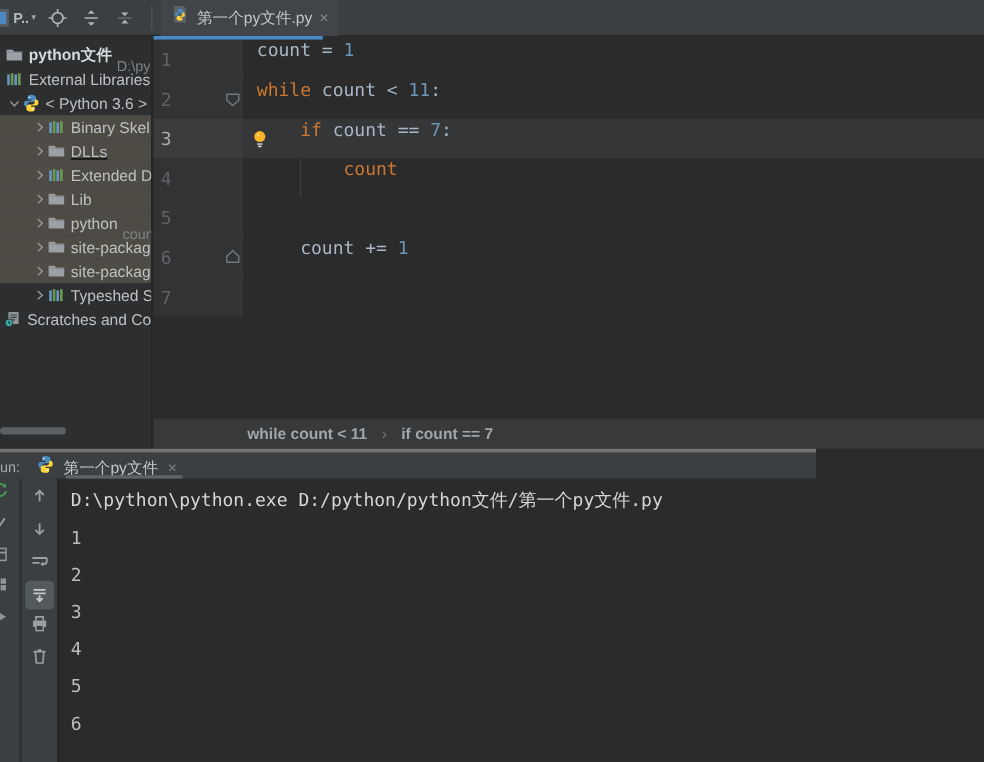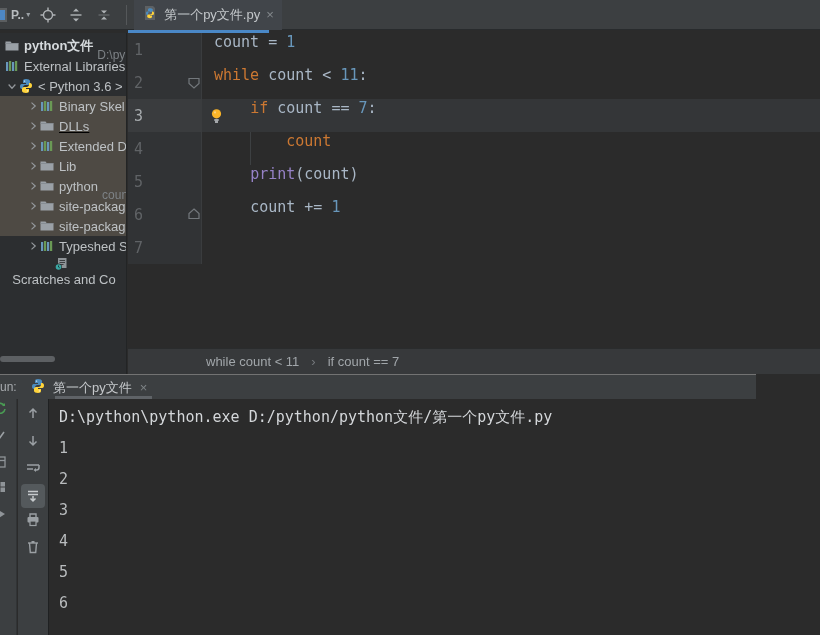--- a/index.html
+++ b/index.html
@@ -41,25 +41,25 @@
   .code-row.cur .gutter-num { color:#a7abae; }
   .fold-mark { position:absolute; left:58px; top:8px; width:16px; height:17px; }
   .code-cell { flex:1; position:relative; height:33px; display:flex; align-items:flex-start; padding-left:12px; }
   .code-text { font-size:15px; white-space:pre; color:#a9b7c6; }
   .tok-kw { color:#cc7832; } .tok-num { color:#6897bb; } .tok-def { color:#a9b7c6; } .tok-builtin { color:#9682c7; }
   .bulb { position:absolute; left:6px; top:8px; width:17px; height:17px; }
   .indent-guide { position:absolute; left:48px; top:0; width:1px; height:33px; background:#3d4042; }
 
   
   #breadcrumbs { position:absolute; left:128px; top:348px; width:692px; height:26px; background:#37393b; border-top:1px solid #2a2c2d; display:flex; align-items:center; padding-left:78px; }
-  .crumb { color:#a1a6aa; font-size:13px; cursor:default; }
+  .crumb { color:#a1a6aa; font-size:13px; cursor:default;font-weight:bold; }
   .crumb-sep { color:#75797d; font-size:13px; margin:0 12px; }
 
   
-  #run-header { position:absolute; left:0; top:374px; width:756px; height:25px; background:#3c3f41; border-top:1px solid #737373; }
+  #run-header { position:absolute; left:0; top:374px; width:680px; height:25px; background:#3c3f41; border-top:3px solid #737373; }
   #run-label { position:absolute; left:0px; top:5px; color:#a7abae; font-size:12px; }
   #run-tab { position:absolute; left:30px; top:0; height:25px; display:flex; align-items:center; }
   #run-tab .tab-title { color:#c5c8cb; font-size:13px; margin:0 8px 0 7px; }
   #run-tab .tab-close { color:#7e8386; font-size:13px; }
   #run-tab-underline { position:absolute; left:55px; top:396px; width:97px; height:3px; background:#5f6367; }
 
   #run-body { position:absolute; left:0; top:399px; width:820px; height:180px; }
   #run-strip1 { position:absolute; left:0; top:0; width:17px; height:236px; background:#3c3f41; overflow:hidden; border-right:1px solid #313436; }
   .strip1-ic { position:absolute; left:-8px; width:16px; height:16px; }
   #run-strip2 { position:absolute; left:18px; top:0; width:30px; height:236px; background:#3c3f41; }
@@ -266,21 +266,21 @@
         <span class="tree-icon">
           <svg width="16" height="16" viewBox="0 0 16 16">
             <rect x="2" y="4" width="2.2" height="9" fill="#6897bb"></rect>
             <rect x="5" y="3" width="2.2" height="10" fill="#6a9955"></rect>
             <rect x="8" y="4" width="2.2" height="9" fill="#6897bb"></rect>
             <rect x="11" y="3" width="2.2" height="10" fill="#6a9955"></rect>
           </svg>
         </span>
         <span class="tree-label">Typeshed S</span>
       </div>
-      <div class="tree-row" style="padding-left: 2px; flex-direction: column;">
+      <div class="tree-row" style="padding-left: 2px;">
         <span style="width: 2px;"></span>
         <span class="tree-icon">
           <svg width="16" height="16" viewBox="0 0 16 16">
             <path d="M4 2h8.5v10H4z" fill="#8f9498"></path>
             <path d="M5.5 4.5h5.5M5.5 6.5h5.5M5.5 8.5h4" stroke="#3c3f41" stroke-width="1"></path>
             <circle cx="4.5" cy="11" r="3.4" fill="#2c2e30"></circle>
             <circle cx="4.5" cy="11" r="2.8" fill="#3aa7a3"></circle>
             <path d="M4.5 9.5V11l1.2.8" stroke="#1c3a39" stroke-width="1" fill="none"></path>
           </svg>
         </span>
@@ -328,23 +328,20 @@
         <span class="gutter-num mono">4</span>
       </div>
       <div class="code-cell">
         <span class="indent-guide"></span>
         <span class="code-text"><span class="tok-def">        </span><span class="tok-kw">count</span></span>
       </div>
     </div>
     <div class="code-row">
       <div class="gutter-cell">
         <span class="gutter-num mono">5</span>
-      </div>
-      <div class="code-cell">
-        <span class="code-text"><span class="tok-def">    </span><span class="tok-builtin">print</span><span class="tok-def">(count)</span></span>
       </div>
     </div>
     <div class="code-row">
       <div class="gutter-cell">
         <span class="gutter-num mono">6</span>
         <span class="fold-mark"><svg width="16" height="17" viewBox="0 0 16 17">
             <path d="M8 3l5 4.5v5H3v-5z" fill="none" stroke="#73787c" stroke-width="1.2"></path>
           </svg></span>
       </div>
       <div class="code-cell">

